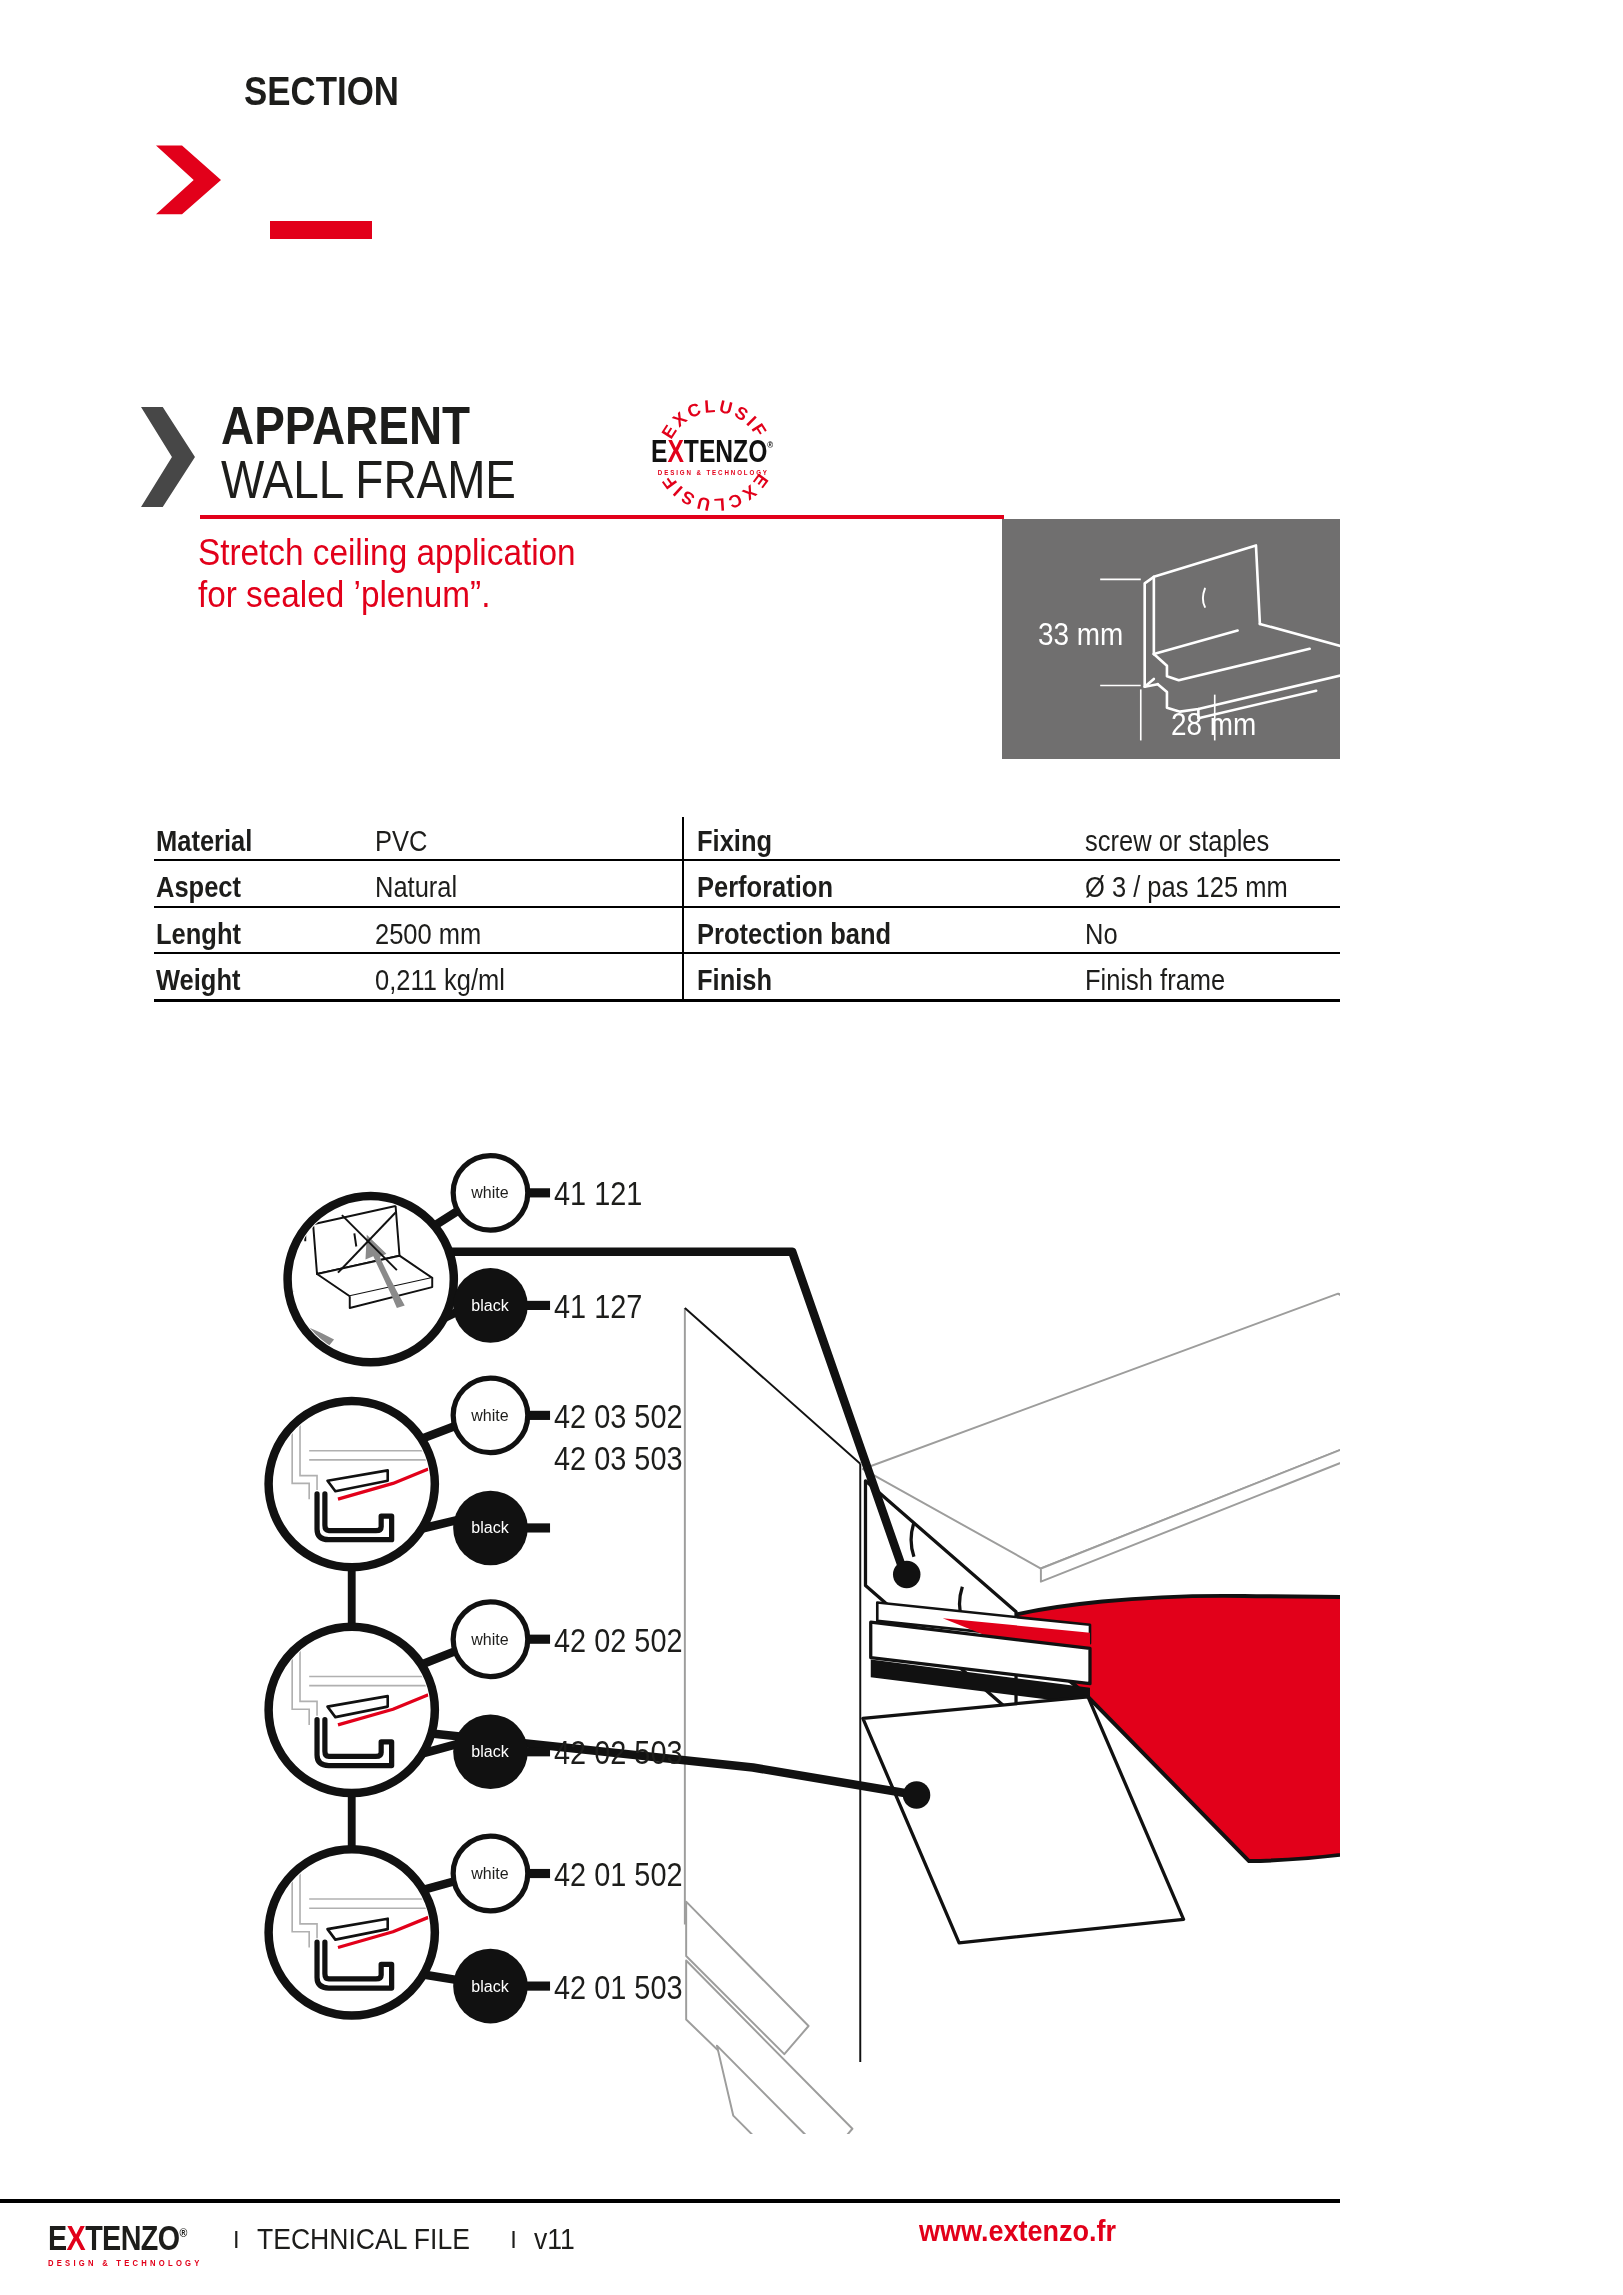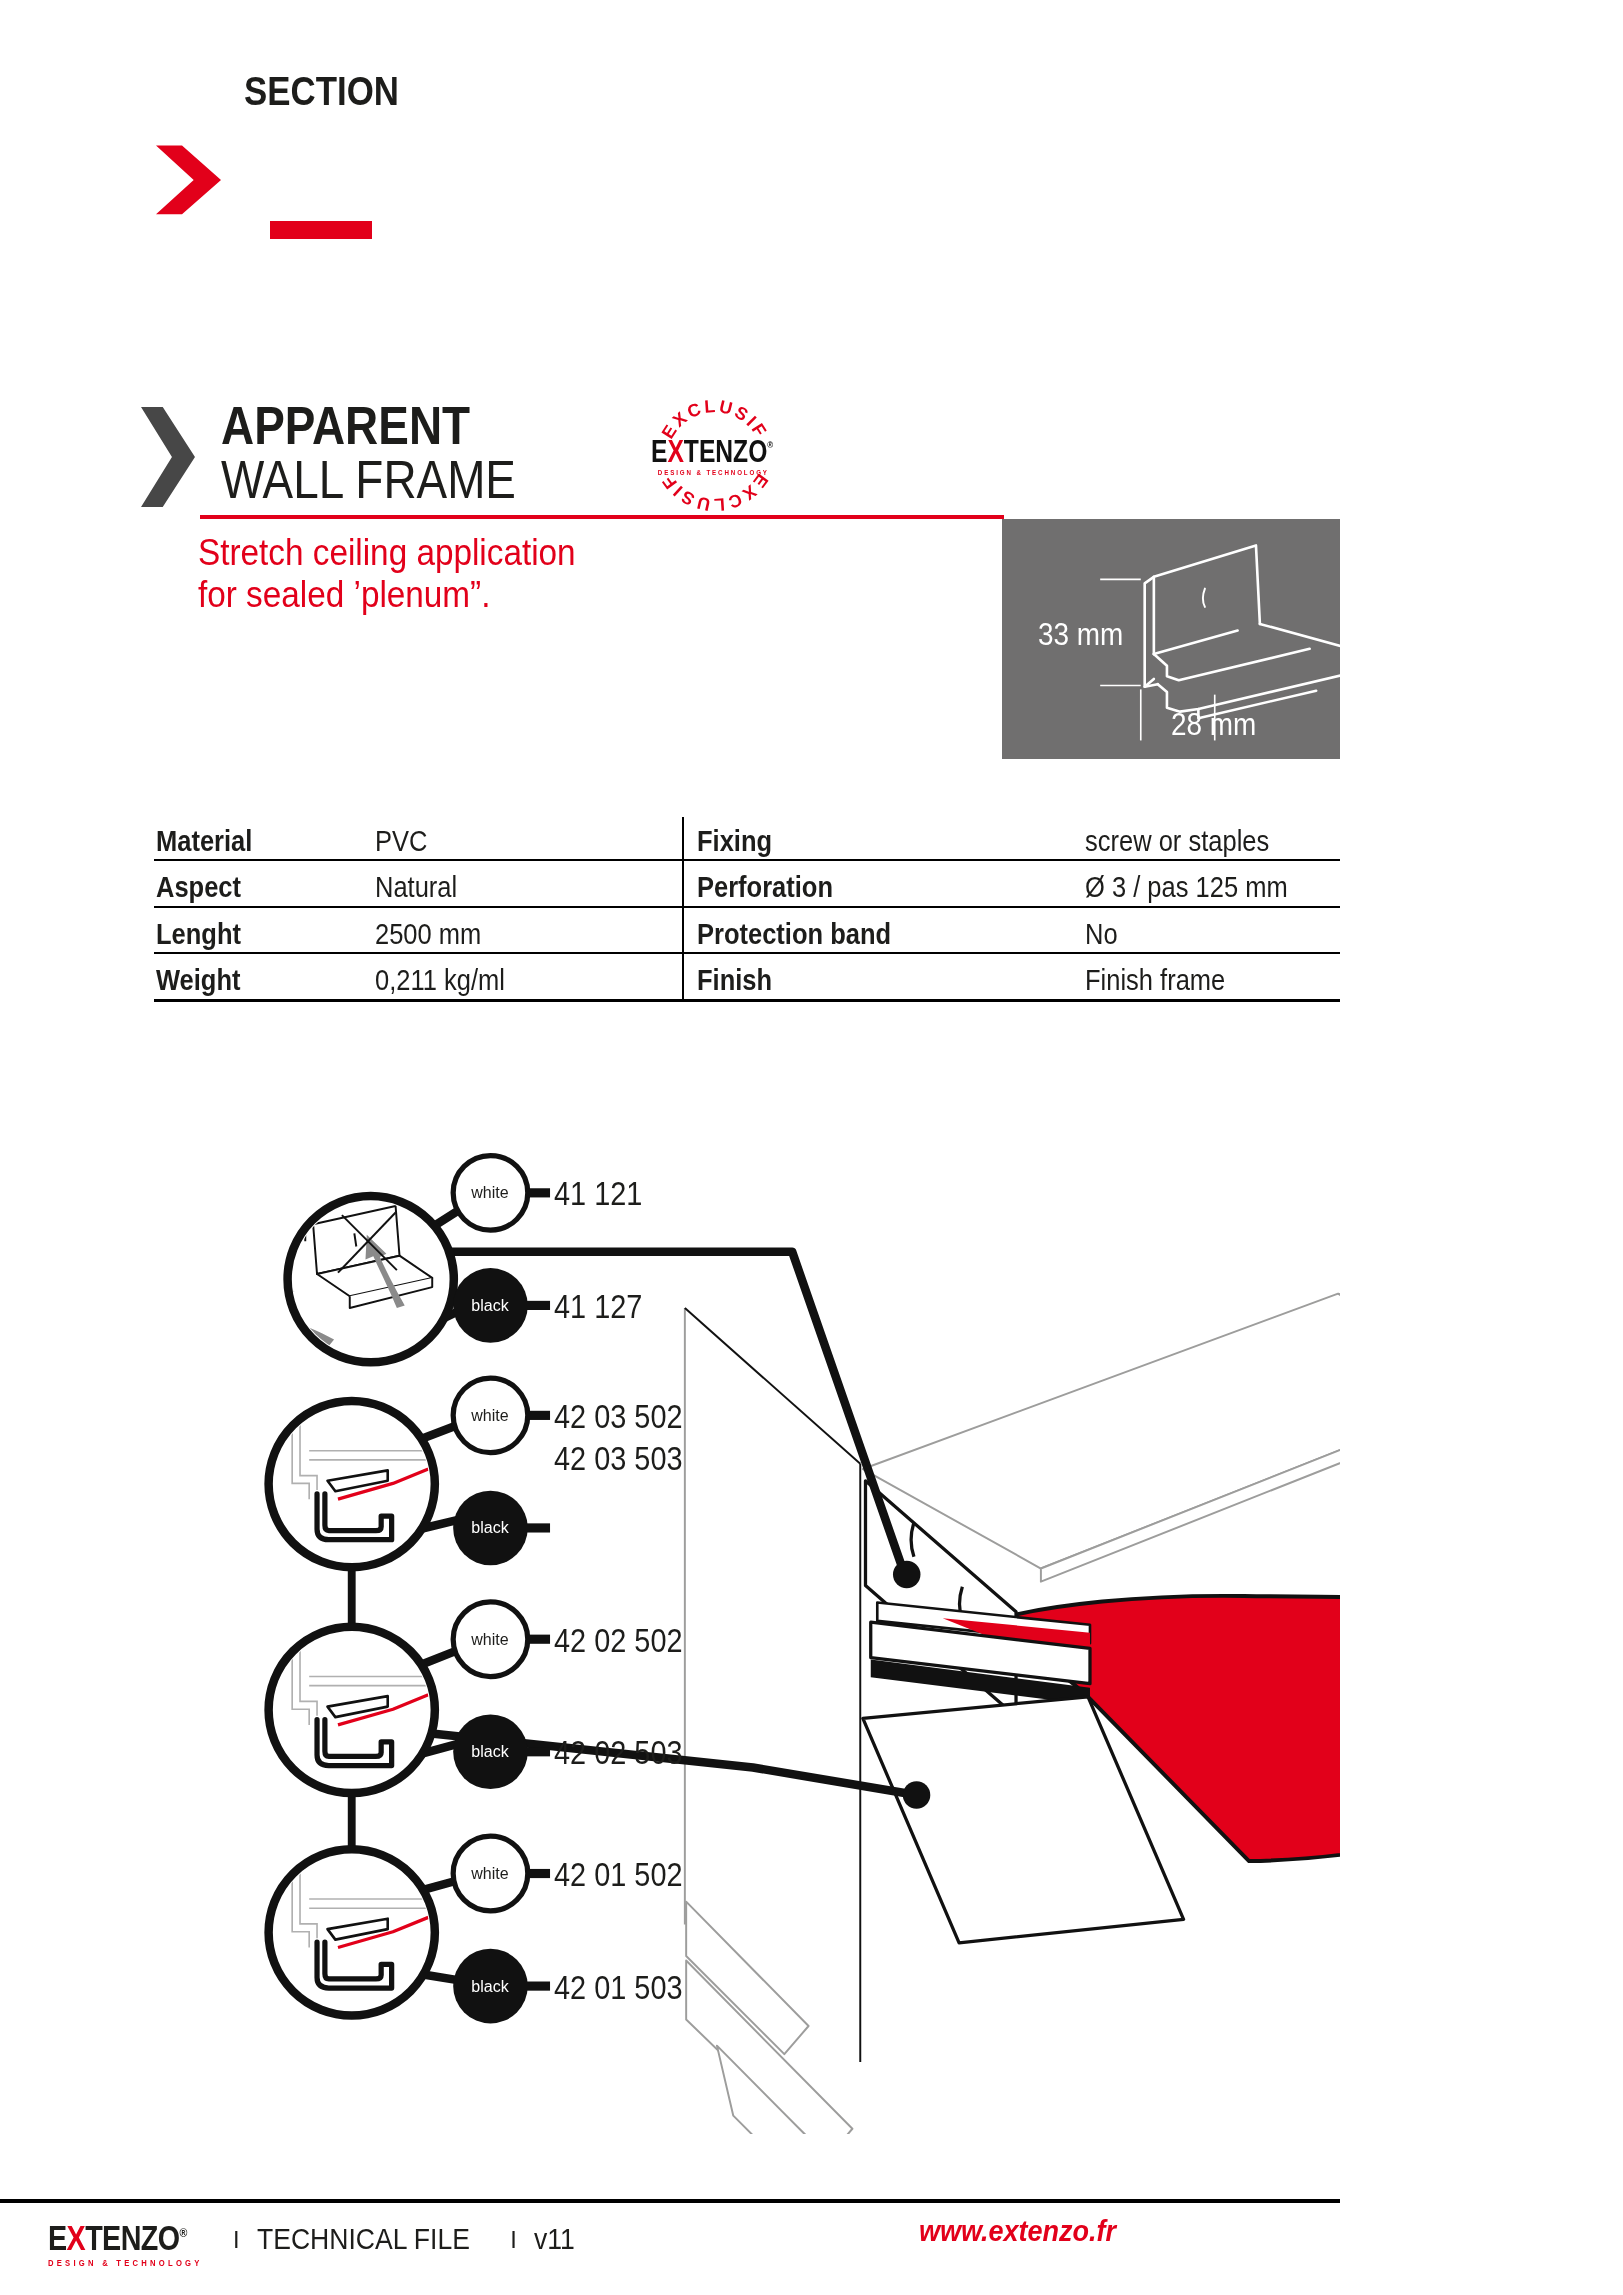--- a/index.html
+++ b/index.html
@@ -45,21 +45,21 @@
   .pvar.on-black{color:#fff;}
   .pcode{position:absolute;left:554px;font-size:34px;font-weight:400;line-height:41px;}
   
   .f-line{left:0;top:2199px;width:1399px;height:3.9px;background:#000;}
   .f-logo{left:48px;top:2220px;line-height:1;}
   .f-logo .l1{font-size:35px;font-weight:800;letter-spacing:-0.7px;}
   .f-logo sup{font-size:13px;font-weight:700;}
   .f-logo .l2{display:block;margin-top:3.9px;font-size:8.5px;font-weight:700;letter-spacing:3.6px;color:#e2001a;}
   .f-meta{left:216px;top:2222px;font-size:29.5px;font-weight:400;}
   .f-meta .sep{font-weight:300;font-size:23.6px;margin:0 17px;vertical-align:1.3px;}
-  .f-web{right:224px;top:2214px;font-size:30px;font-weight:700;color:#e2001a;text-decoration:none;font-style:italic;}
+  .f-web{right:224px;top:2214px;font-size:30px;font-weight:700;color:#e2001a;text-decoration:none;}
 </style>
 </head>
 <body>
 
 <div class="page">
 
   <div class="abs sec-label"><span class="cn">SECTION</span></div>
   <svg class="abs chev-red" width="65" height="75" viewBox="0 0 100 114">
     <polygon points="0,0 40,0 100,53 40,106 0,106 58,53" fill="#e2001a"></polygon>
   </svg>

